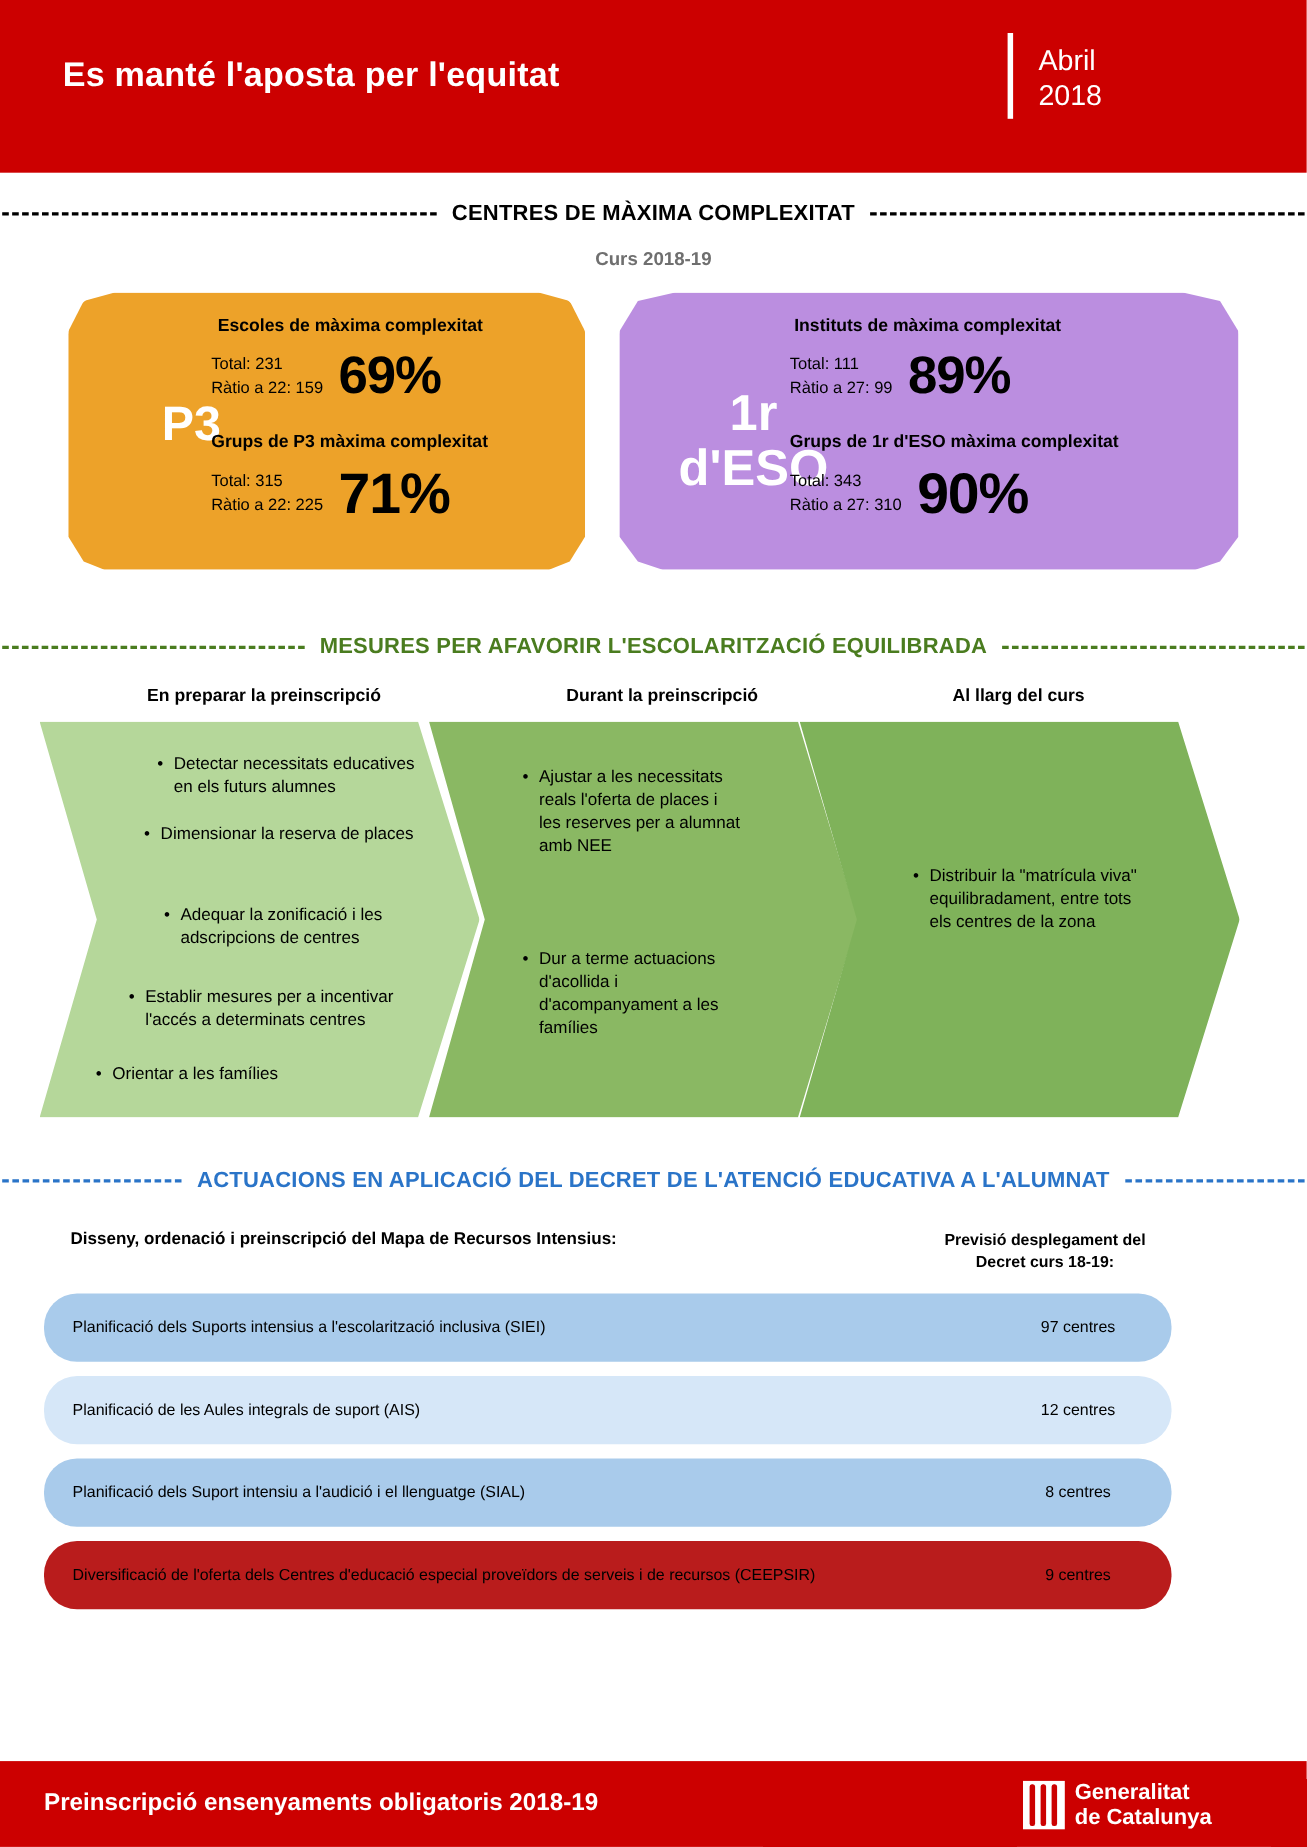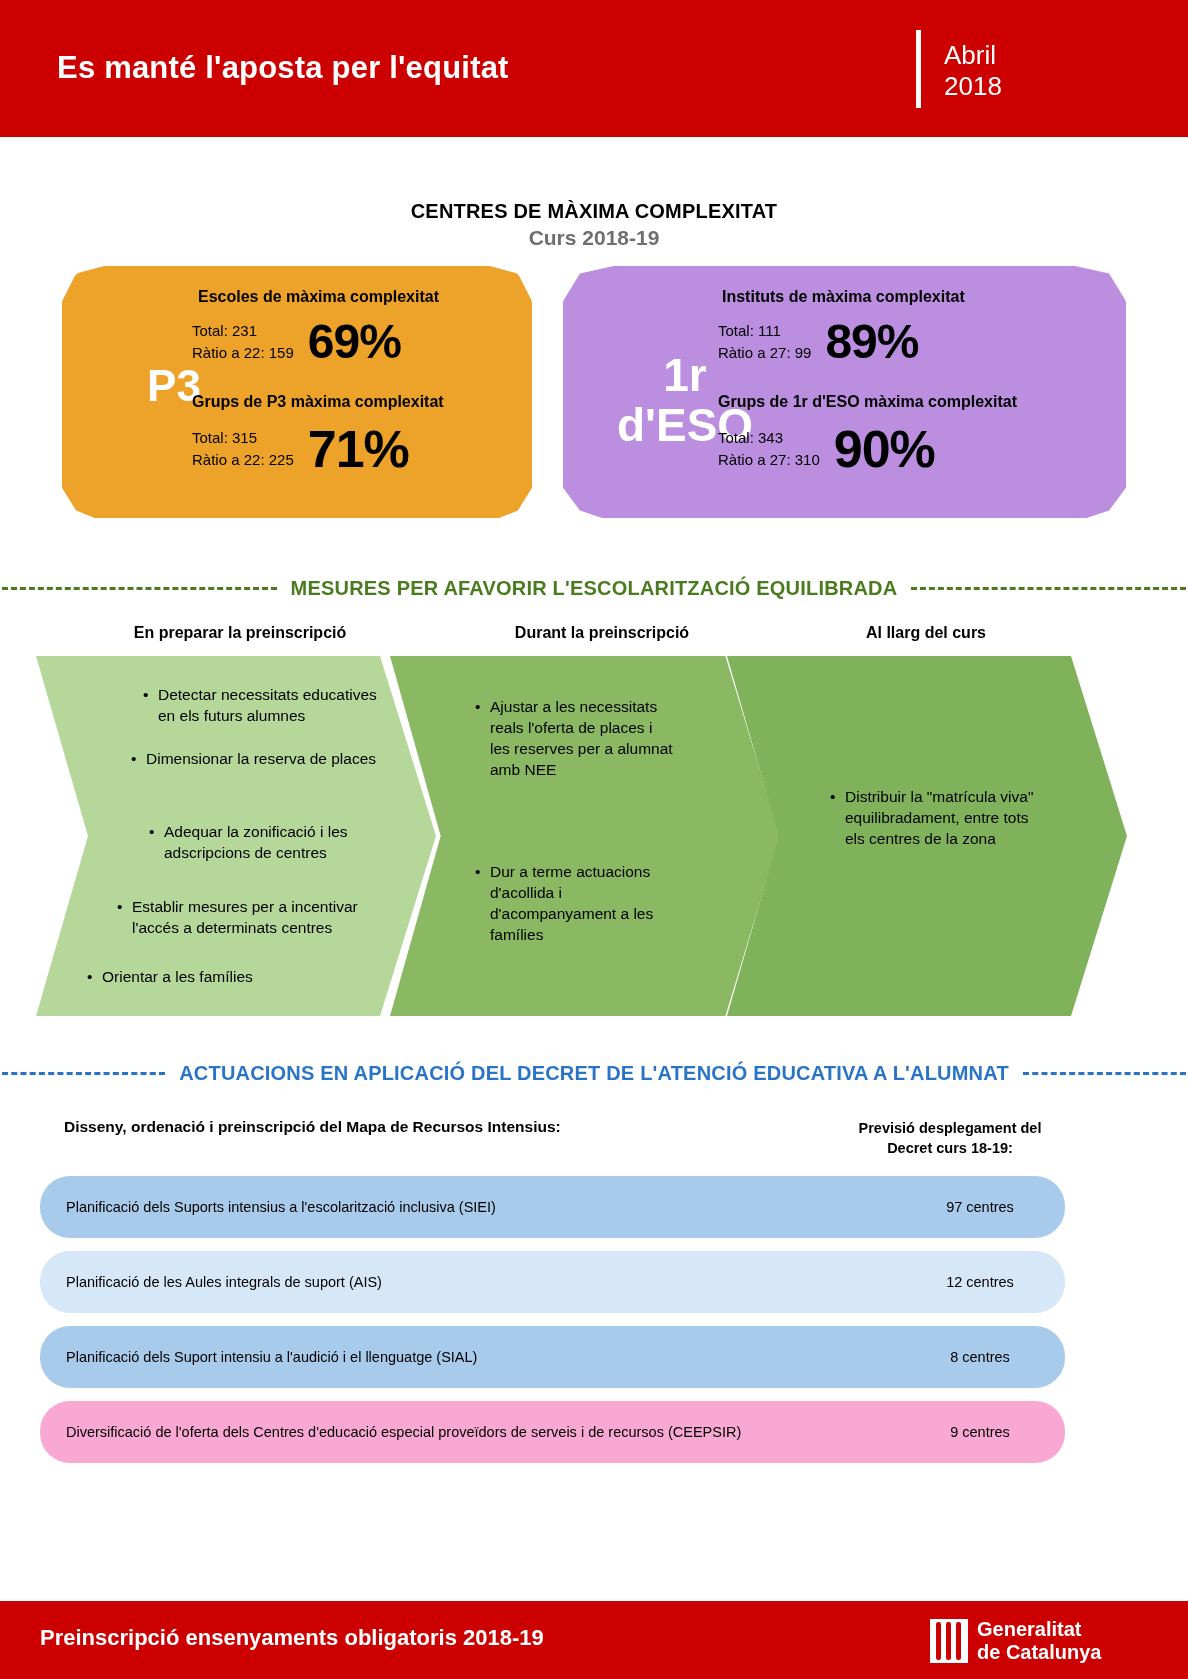--- a/index.html
+++ b/index.html
@@ -14,21 +14,21 @@
     position: relative;
     font-family: "Liberation Sans", sans-serif;
     color: #000;
     overflow: hidden;
   }
 
   
   .topbar {
     position: absolute;
     left: 0; top: 0;
-    width: 1188px; height: 137px;
+    width: 1188px; height: 157px;
     background: #cc0000;
   }
   .topbar-title {
     position: absolute;
     left: 57px; top: 50px;
     font-size: 31px;
     font-weight: bold;
     color: #ffffff;
     letter-spacing: .2px;
     white-space: nowrap;
@@ -62,32 +62,32 @@
     height: 0;
     border-top: 3px dashed currentColor;
   }
   .sec-head .sec-title {
     flex: 0 0 auto;
     font-size: 20px;
     font-weight: bold;
     white-space: nowrap;
     letter-spacing: .2px;
   }
-  .sec-black { color: #000000; flex-direction: column; }
+  .sec-black { color: #000000; }
   .sec-green { color: #4a7c1f; }
   .sec-blue  { color: #2a74c8; justify-content: center; }
 
   
   #sec-centres { top: 183px; }
   .curs-label {
     position: absolute;
     left: 0; top: 226px;
     width: 1188px;
     text-align: center;
-    font-size: 21px;
+    font-size: 17px;
     font-weight: bold;
     color: #6f6f6f;
   }
 
   .card {
     position: absolute;
     top: 266px;
     height: 252px;
   }
   .card-shape {
@@ -253,21 +253,21 @@
     position: absolute;
     left: 815px;
     width: 250px;
     text-align: center;
     font-size: 14.5px;
     color: #000;
   }
   #pill-0 { top: 1176px; background: #a9cbeb; }
   #pill-1 { top: 1251px; background: #d6e7f8; }
   #pill-2 { top: 1326px; background: #a9cbeb; }
-  #pill-3 { top: 1401px; background: #f9a8d4; }
+  #pill-3 { top: 1401px; background: #b91c1c; }
 
   
   .bottombar {
     position: absolute;
     left: 0; top: 1601px;
     width: 1188px; height: 78px;
     background: #cc0000;
   }
   .bottombar-text {
     position: absolute;

